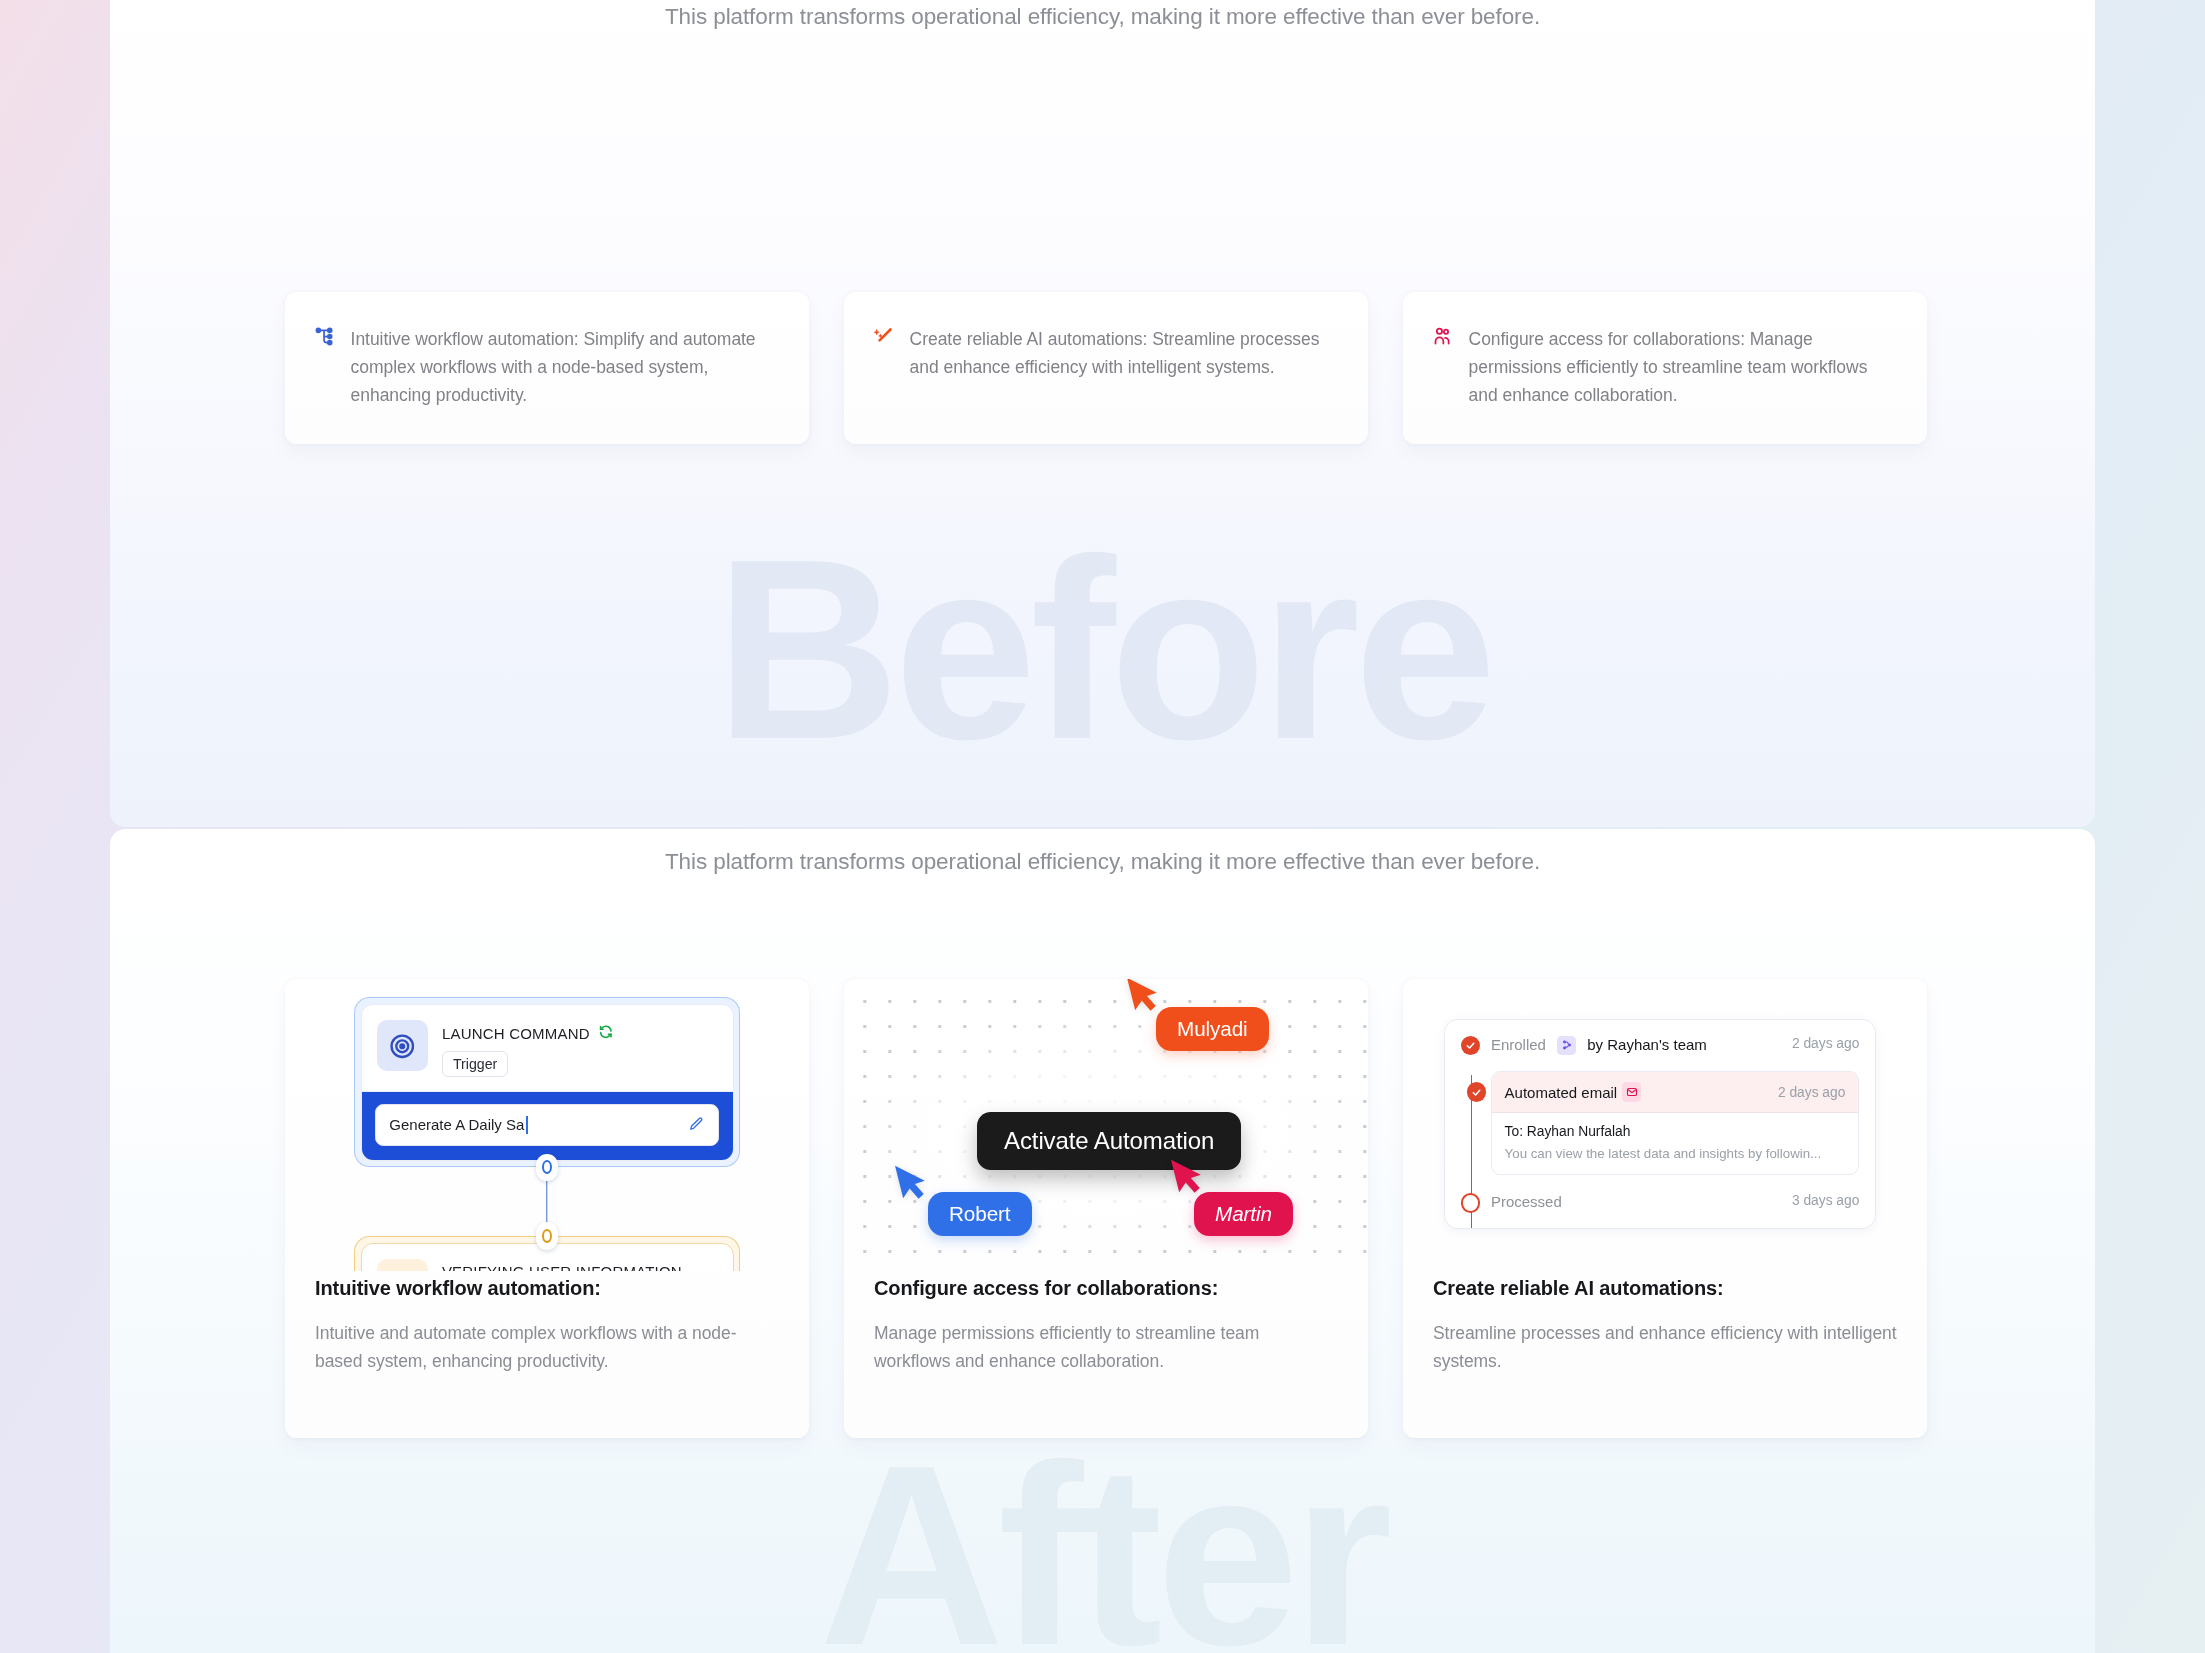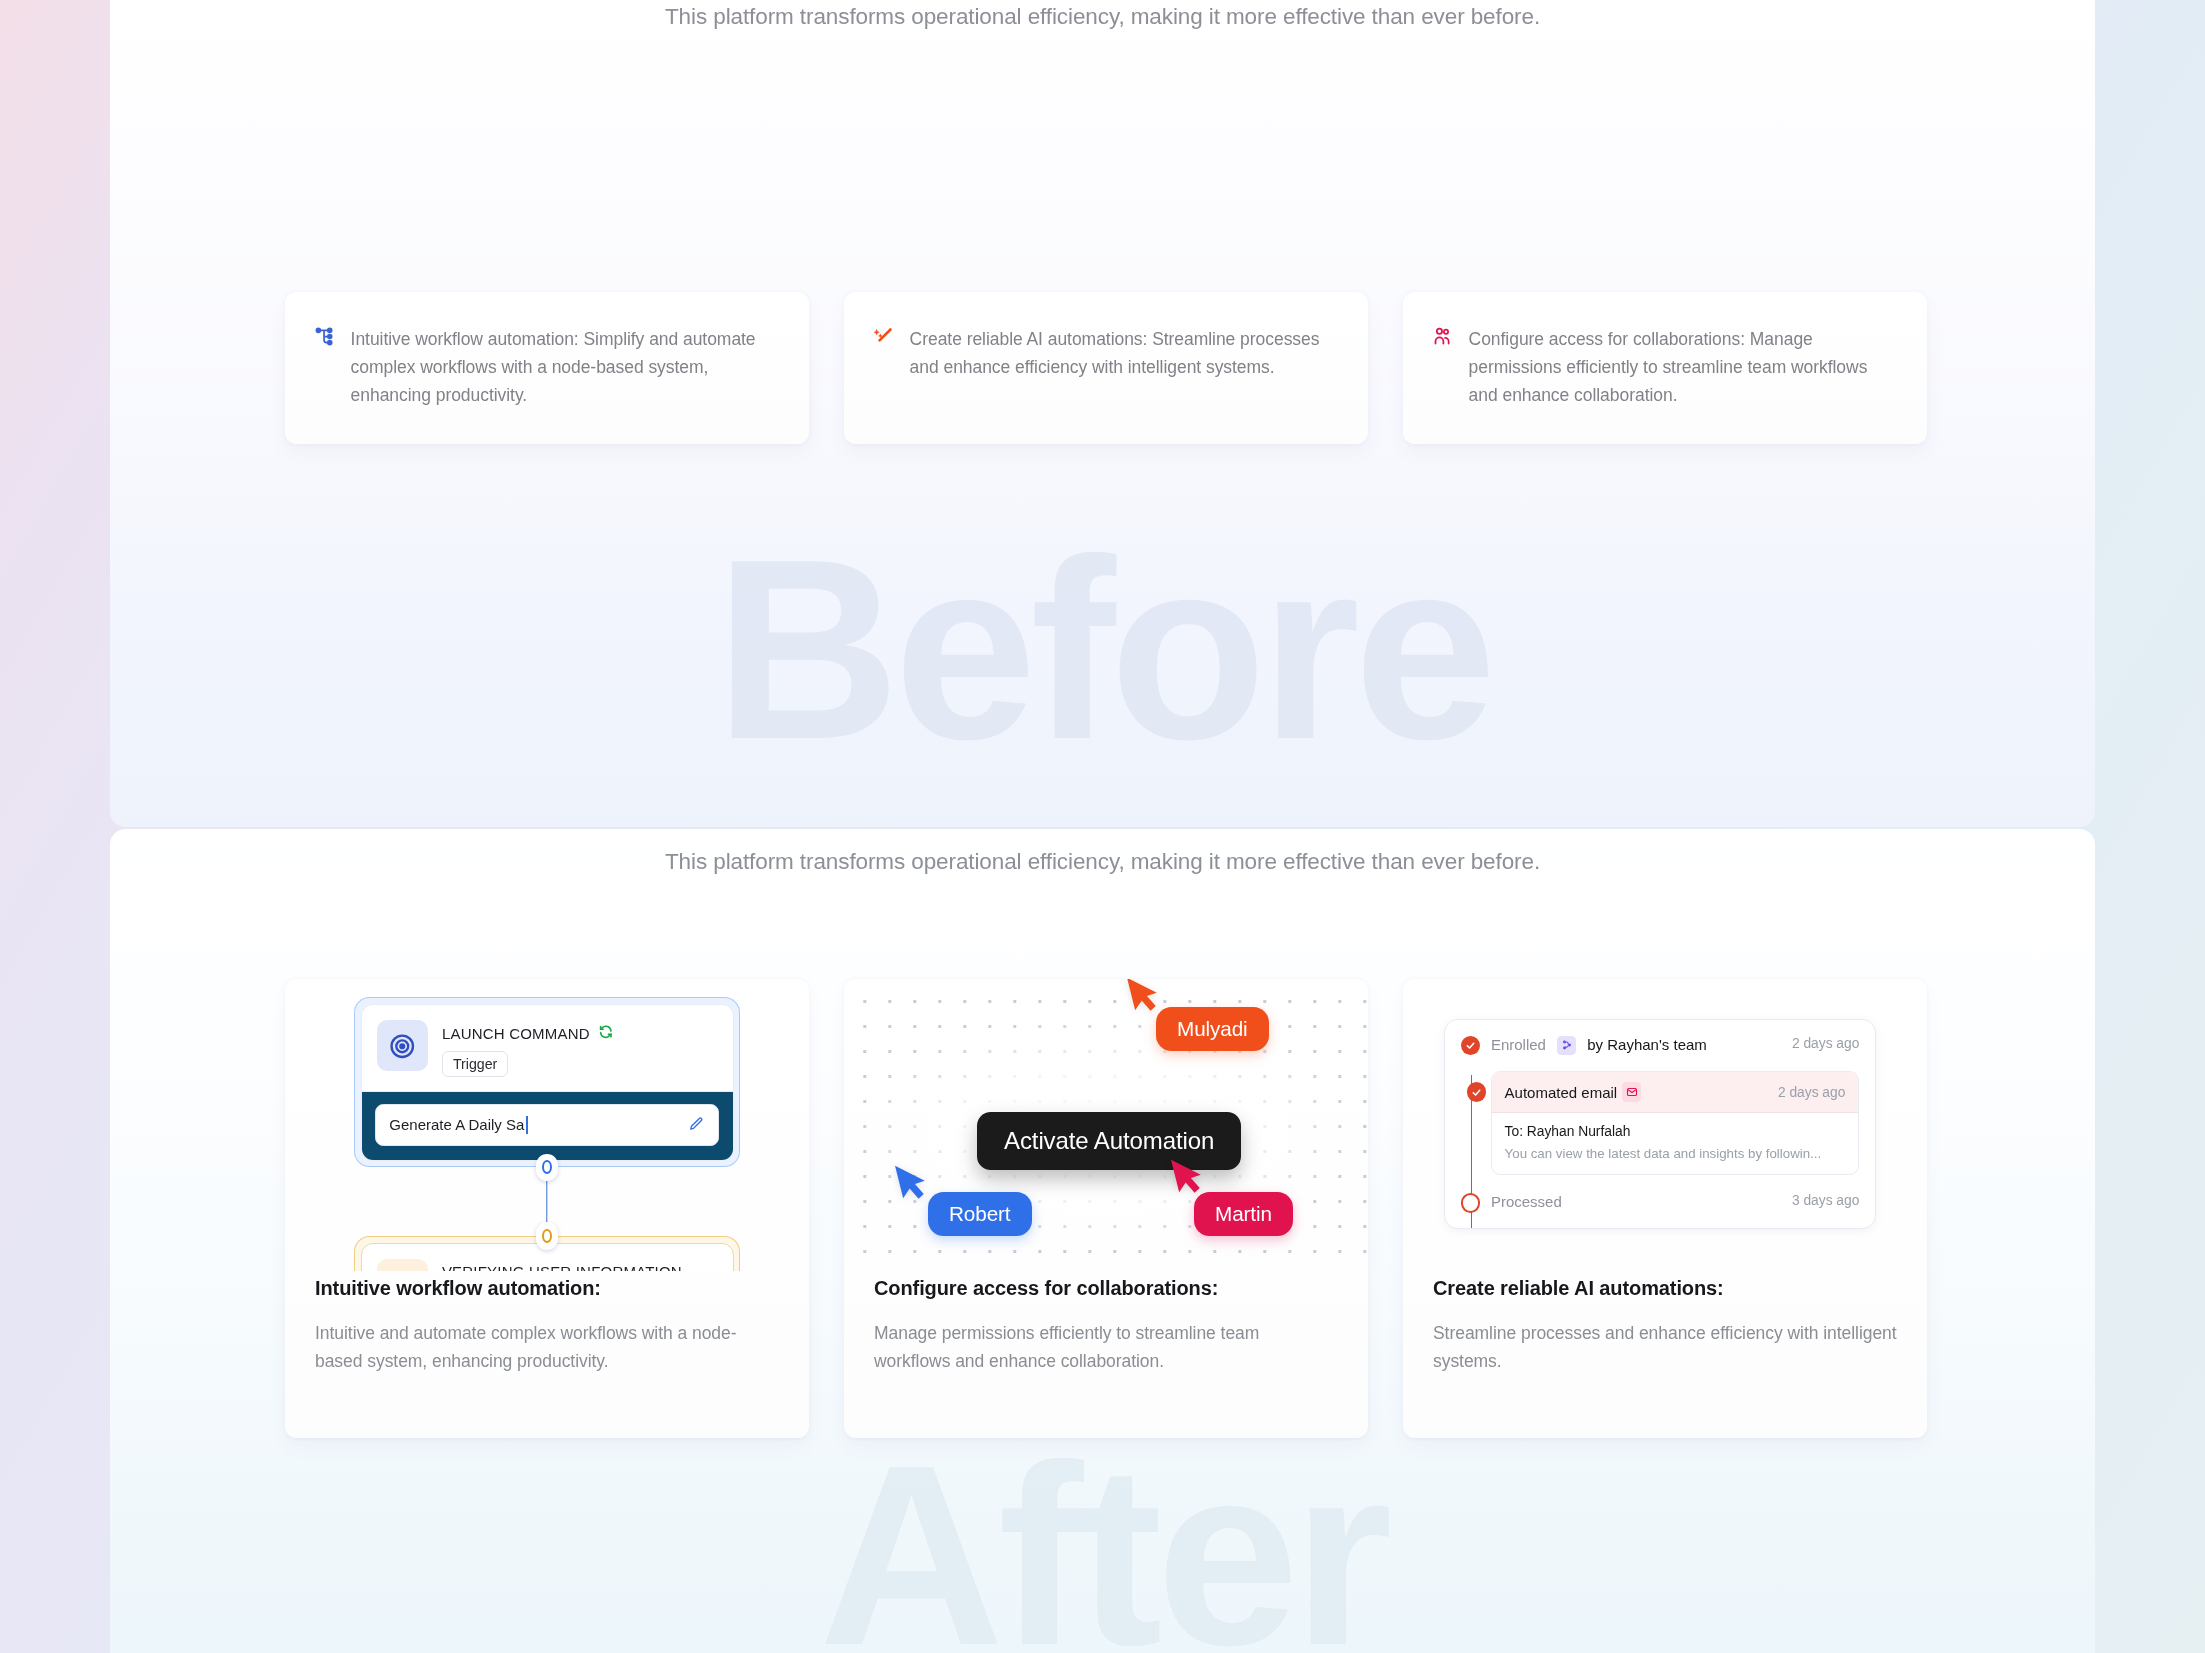--- a/index.html
+++ b/index.html
@@ -108,21 +108,21 @@
   .wf-headtxt{padding-top:3.7px;}
   .wf-title{
     font-size:15px;color:#1d1f24;letter-spacing:0.2px;display:flex;align-items:center;gap:8.3px;
     font-weight:400;
   }
   .wf-chip{
     display:inline-block;margin-top:8.3px;border:0.5px solid #dfe4ec;border-radius:6px;
     padding:4.1px 10px;font-size:14.2px;color:#2a2d33;background:#fff;
   }
   .wf-sep{height:0.5px;background:#e9edf3;}
-  .wf-fieldrow{padding:12px 13.8px 13.8px 13.8px;background:#0c4a6e;}
+  .wf-fieldrow{padding:12px 13.8px 13.8px 13.8px;background:#1d4ed8;}
   .wf-field{
     display:flex;align-items:center;justify-content:space-between;
     background:#fff;border:0.5px solid #e2e7ef;border-radius:8.3px;padding:11px 13px;
   }
   .wf-fieldtxt{font-size:15px;color:#1d1f24;position:relative;}
   .wf-caret{
     display:inline-block;width:1.4px;height:17.5px;background:#2f6fe8;margin-left:1.8px;
     vertical-align:-3.2px;
   }
   .wf-dot{
@@ -154,21 +154,21 @@
   .collab-fade{
     position:absolute;inset:0;
     background:radial-gradient(ellipse 62% 52% at 50% 52%, rgba(255,255,255,.96) 0%, rgba(255,255,255,.74) 46%, rgba(255,255,255,0) 78%);
   }
   .pill{
     position:absolute;border-radius:15.6px;color:#fff;font-size:20.7px;font-weight:400;
     padding:10px 21px;white-space:nowrap;letter-spacing:-0.1px;
   }
   .pill.orange{background:#f04e1b;box-shadow:0 4.6px 12px rgba(240,78,27,.25);}
   .pill.blue{background:#2f6fe8;box-shadow:0 4.6px 12px rgba(47,111,232,.25);}
-  .pill.pink{background:#e0134f;box-shadow:0 4.6px 12px rgba(224,19,79,.25);}
+  .pill.pink{background:#e0134f;box-shadow:0 4.6px 12px rgba(224,19,79,.25);font-style:italic;}
   .cursor{position:absolute;}
   .activate-btn{
     position:absolute;background:#1b1b1b;color:#fff;border-radius:13.8px;
     font-size:24px;font-weight:400;padding:15px 27px;white-space:nowrap;letter-spacing:-0.1px;
     box-shadow:0 9.2px 20px rgba(0,0,0,.26);
   }
 
   
   .ai-card{
     position:absolute;left:41px;top:40px;width:432px;

